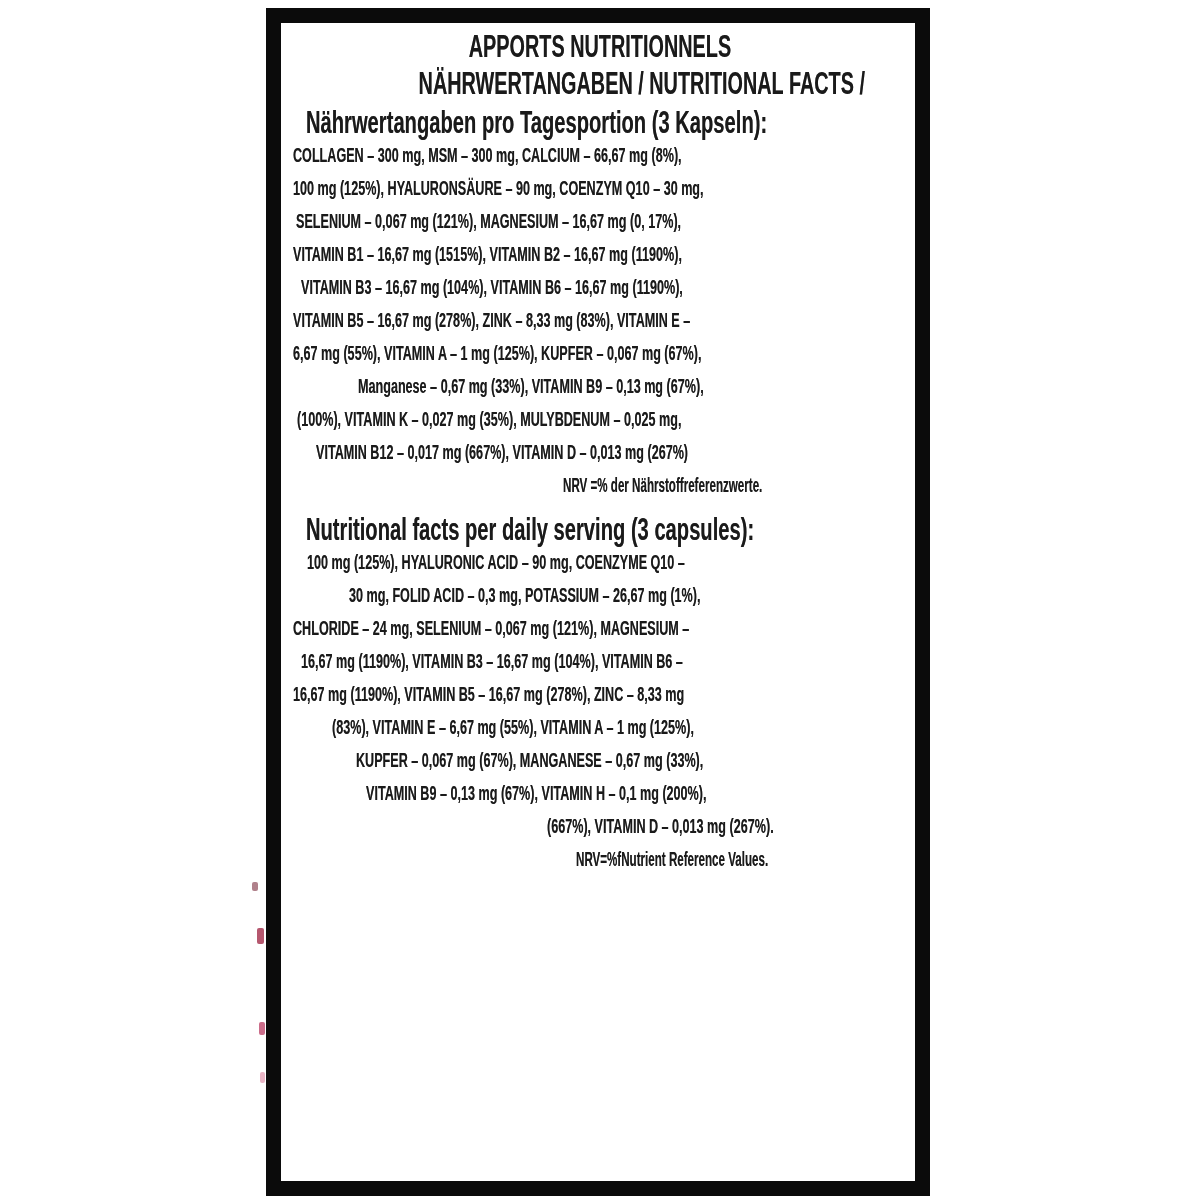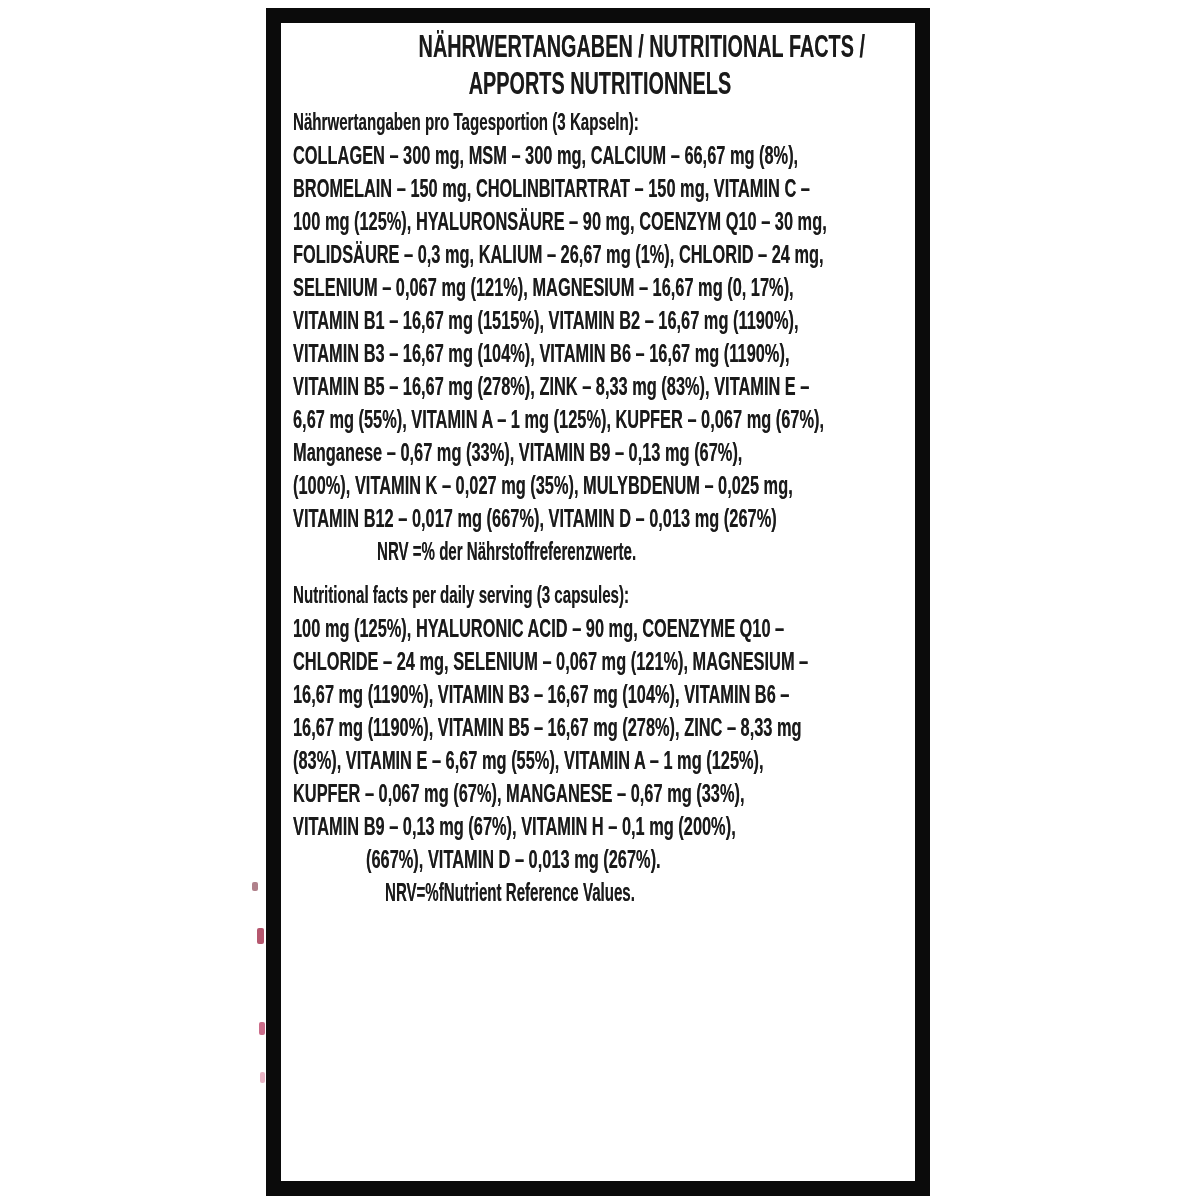--- a/index.html
+++ b/index.html
@@ -25,62 +25,61 @@
     background:var(--background);
     padding:5px 8px 0 12px;
     overflow:hidden;
   }
   .panel *{text-shadow:0 0 0.8px rgba(25,25,25,0.55);}
   .ln{white-space:nowrap;font-weight:700;}
   
   .sx{display:inline-block;white-space:nowrap;}
   .t-ln{font-size:31px;line-height:37px;height:37px;text-align:center;}
   .t-ln .sx{transform:scaleX(0.64);transform-origin:center top;}
-  .h-ln{font-size:24px;line-height:34px;height:34px;text-align:left;}
+  .h-ln{font-size:32px;line-height:34px;height:34px;text-align:left;margin-left:13px;}
   .h-ln .sx{transform:scaleX(0.63);transform-origin:left top;}
-  .b-ln{font-size:26px;line-height:33px;height:33px;text-align:center;}
+  .b-ln{font-size:20px;line-height:33px;height:33px;text-align:right;}
   .b-ln .sx{transform:scaleX(0.63);transform-origin:left top;}
   .nrv-ln .sx{transform:scaleX(0.58);transform-origin:left top;}
   .de-heading{margin-top:3px;}
   .en-heading{margin-top:10px;}
   
   .mark{position:absolute;border-radius:2px;}
   .mark1{left:257px;top:928px;width:7px;height:16px;background:#a83a55;opacity:.85;}
   .mark2{left:259px;top:1022px;width:6px;height:13px;background:#c25476;opacity:.85;}
   .mark3{left:260px;top:1072px;width:5px;height:11px;background:#e3a2b6;opacity:.8;}
   .mark4{left:252px;top:882px;width:6px;height:9px;background:#7c2d3e;opacity:.6;}
 </style>
 </head>
 <body>
 
 <div class="page">
   <div class="panel">
 
+    <div class="ln t-ln"><span class="sx">APPORTS NUTRITIONNELS</span></div>
     <div class="ln t-ln"><span class="sx">NÄHRWERTANGABEN / NUTRITIONAL FACTS /</span></div>
-    <div class="ln t-ln"><span class="sx">APPORTS NUTRITIONNELS</span></div>
 
     <div class="ln h-ln de-heading"><span class="sx">Nährwertangaben pro Tagesportion (3 Kapseln):</span></div>
 
     <div class="ln b-ln"><span class="sx">COLLAGEN – 300 mg, MSM – 300 mg, CALCIUM – 66,67 mg (8%),</span></div>
-    <div class="ln b-ln"><span class="sx">BROMELAIN – 150 mg, CHOLINBITARTRAT – 150 mg, VITAMIN C –</span></div>
     <div class="ln b-ln"><span class="sx">100 mg (125%), HYALURONSÄURE – 90 mg, COENZYM Q10 – 30 mg,</span></div>
-    <div class="ln b-ln"><span class="sx">FOLIDSÄURE – 0,3 mg, KALIUM – 26,67 mg (1%), CHLORID – 24 mg,</span></div>
     <div class="ln b-ln"><span class="sx">SELENIUM – 0,067 mg (121%), MAGNESIUM – 16,67 mg (0, 17%),</span></div>
     <div class="ln b-ln"><span class="sx">VITAMIN B1 – 16,67 mg (1515%), VITAMIN B2 – 16,67 mg (1190%),</span></div>
     <div class="ln b-ln"><span class="sx">VITAMIN B3 – 16,67 mg (104%), VITAMIN B6 – 16,67 mg (1190%),</span></div>
     <div class="ln b-ln"><span class="sx">VITAMIN B5 – 16,67 mg (278%), ZINK – 8,33 mg (83%), VITAMIN E –</span></div>
     <div class="ln b-ln"><span class="sx">6,67 mg (55%), VITAMIN A – 1 mg (125%), KUPFER – 0,067 mg (67%),</span></div>
     <div class="ln b-ln"><span class="sx">Manganese – 0,67 mg (33%), VITAMIN B9 – 0,13 mg (67%),</span></div>
     <div class="ln b-ln"><span class="sx">(100%), VITAMIN K – 0,027 mg (35%), MULYBDENUM – 0,025 mg,</span></div>
     <div class="ln b-ln"><span class="sx">VITAMIN B12 – 0,017 mg (667%), VITAMIN D – 0,013 mg (267%)</span></div>
     <div class="ln b-ln nrv-ln"><span class="sx">NRV =% der Nährstoffreferenzwerte.</span></div>
 
     <div class="ln h-ln en-heading"><span class="sx">Nutritional facts per daily serving (3 capsules):</span></div>
 
     <div class="ln b-ln"><span class="sx">100 mg (125%), HYALURONIC ACID – 90 mg, COENZYME Q10 –</span></div>
+    <div class="ln b-ln"><span class="sx">30 mg, FOLID ACID – 0,3 mg, POTASSIUM – 26,67 mg (1%),</span></div>
     <div class="ln b-ln"><span class="sx">CHLORIDE – 24 mg, SELENIUM – 0,067 mg (121%), MAGNESIUM –</span></div>
     <div class="ln b-ln"><span class="sx">16,67 mg (1190%), VITAMIN B3 – 16,67 mg (104%), VITAMIN B6 –</span></div>
     <div class="ln b-ln"><span class="sx">16,67 mg (1190%), VITAMIN B5 – 16,67 mg (278%), ZINC – 8,33 mg</span></div>
     <div class="ln b-ln"><span class="sx">(83%), VITAMIN E – 6,67 mg (55%), VITAMIN A – 1 mg (125%),</span></div>
     <div class="ln b-ln"><span class="sx">KUPFER – 0,067 mg (67%), MANGANESE – 0,67 mg (33%),</span></div>
     <div class="ln b-ln"><span class="sx">VITAMIN B9 – 0,13 mg (67%), VITAMIN H – 0,1 mg (200%),</span></div>
     <div class="ln b-ln"><span class="sx">(667%), VITAMIN D – 0,013 mg (267%).</span></div>
     <div class="ln b-ln nrv-ln"><span class="sx">NRV=%fNutrient Reference Values.</span></div>
 
   </div>

